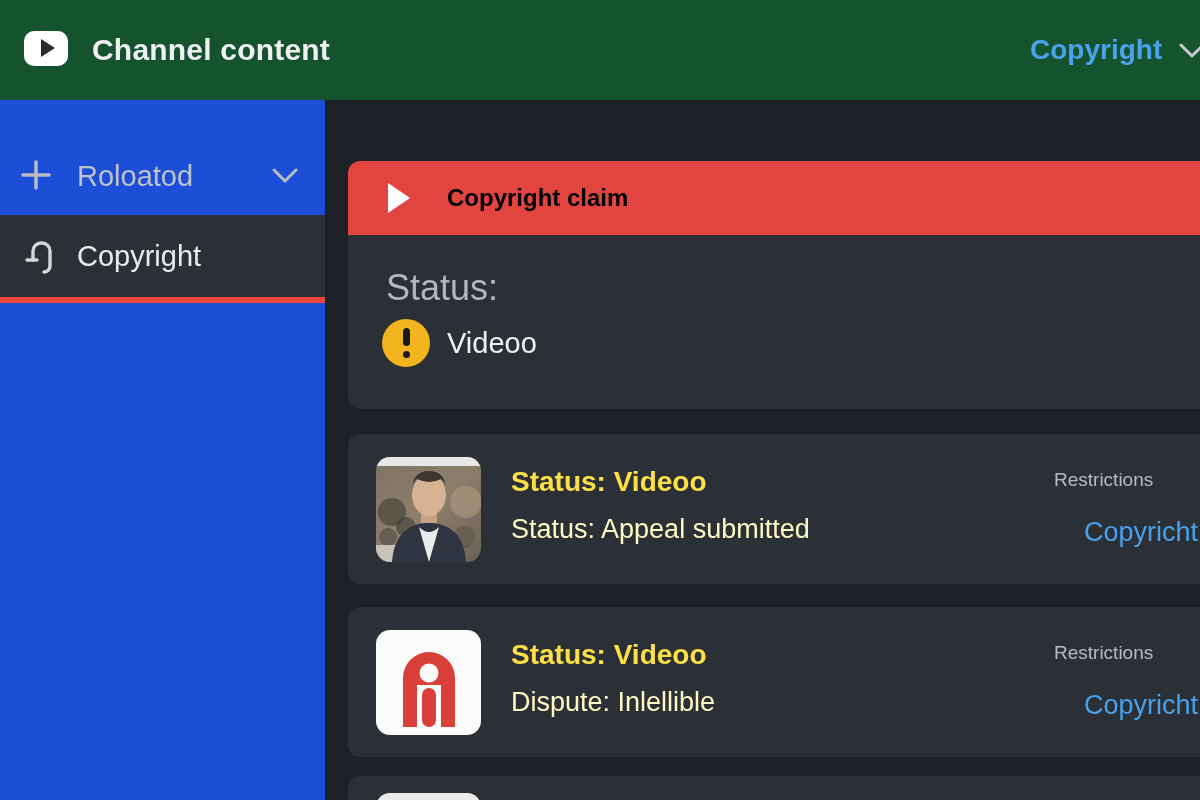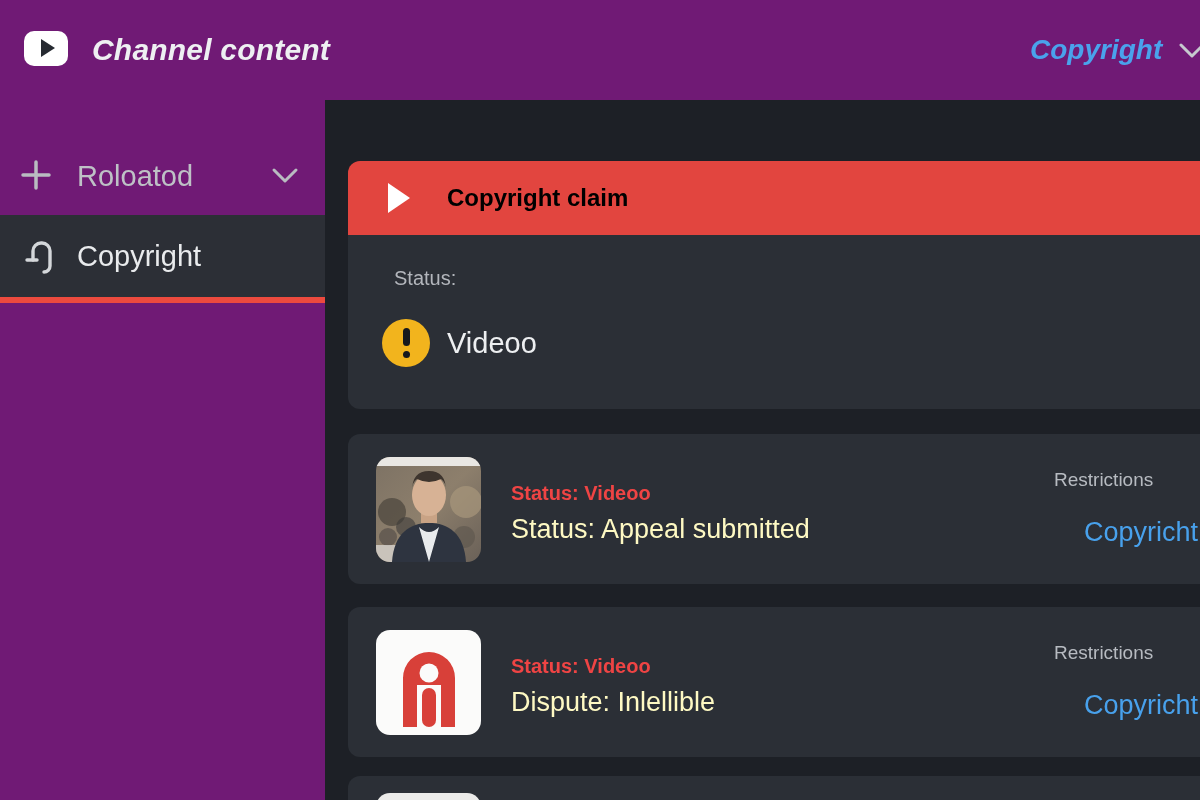--- a/index.html
+++ b/index.html
@@ -7,22 +7,21 @@
     width: 1200px; height: 800px; overflow: hidden;
     background: #1d2026;
     font-family: "Liberation Sans", sans-serif;
     -webkit-font-smoothing: antialiased;
   }
   #app { position: relative; width: 1200px; height: 800px; }
 
   
   .topbar {
     position: absolute; left: 0; top: 0; width: 1200px; height: 100px;
-    background: #701a75;
-    font-style: italic;
+    background: #14532d;
   }
   .yt-logo {
     position: absolute; left: 24px; top: 31px; width: 44px; height: 35px;
     background: #ffffff; border-radius: 10px; cursor: pointer;
   }
   .yt-logo .tri {
     position: absolute; left: 17px; top: 8px;
     width: 0; height: 0;
     border-top: 9px solid transparent; border-bottom: 9px solid transparent;
     border-left: 14px solid #262a31;
@@ -35,21 +34,21 @@
   .top-filter {
     position: absolute; left: 1030px; top: 0; height: 100px;
     display: flex; align-items: center; gap: 13px; cursor: pointer;
   }
   .top-filter .lbl { font-size: 28px; font-weight: bold; color: #4aa2ec; }
   .chev { display: block; }
 
   
   .sidebar {
     position: absolute; left: 0; top: 100px; width: 325px; height: 700px;
-    background: #701a75;
+    background: #1d4ed8;
   }
   .side-row {
     position: absolute; left: 0; width: 325px; cursor: pointer;
     display: flex; align-items: center;
   }
   .row-channel { top: 40px; height: 72px; }
   .row-channel .plus { position: absolute; left: 20px; top: 19px; }
   .row-channel .lbl {
     position: absolute; left: 77px; font-size: 29px; color: #bec1c6;
   }
@@ -80,21 +79,21 @@
     width: 0; height: 0;
     border-top: 15px solid transparent; border-bottom: 15px solid transparent;
     border-left: 22px solid #ffffff;
   }
   .claim-banner .lbl {
     margin-left: 37px; font-size: 24px; font-weight: bold; color: #000000;
   }
   .claim-body { height: 174px; background: #2b2f36; position: relative; }
   .status-label {
     position: absolute; left: 38px; top: 32px;
-    font-size: 20px; color: #b3b6bc; margin-left: 8px;
+    font-size: 36px; color: #b3b6bc;
   }
   .status-row {
     position: absolute; left: 34px; top: 84px;
     display: flex; align-items: center; gap: 17px;
   }
   .warn-circle {
     position: relative; width: 48px; height: 48px; border-radius: 50%;
     background: #f2b41d;
   }
   .warn-circle .bar {
@@ -118,22 +117,22 @@
   .thumb {
     position: absolute; left: 28px; top: 23px; width: 105px; height: 105px;
     border-radius: 14px; overflow: hidden;
   }
   .thumb svg { display: block; }
   .thumb-light {
     position: absolute; left: 28px; top: 17px; width: 105px; height: 107px;
     border-radius: 14px; background: #ebebe9;
   }
   .card-title {
-    position: absolute; left: 163px; top: 48px;
-    font-size: 20px; font-weight: bold; color: #ef4444; white-space: nowrap;
+    position: absolute; left: 163px; top: 32px;
+    font-size: 28px; font-weight: bold; color: #fde047; white-space: nowrap;
   }
   .card-sub {
     position: absolute; left: 163px; top: 80px;
     font-size: 27px; color: #fef9c3; white-space: nowrap;
   }
   .restriction-lbl {
     position: absolute; left: 706px; top: 35px;
     font-size: 19px; color: #b7bbc1; white-space: nowrap;
   }
   .restriction-link {

